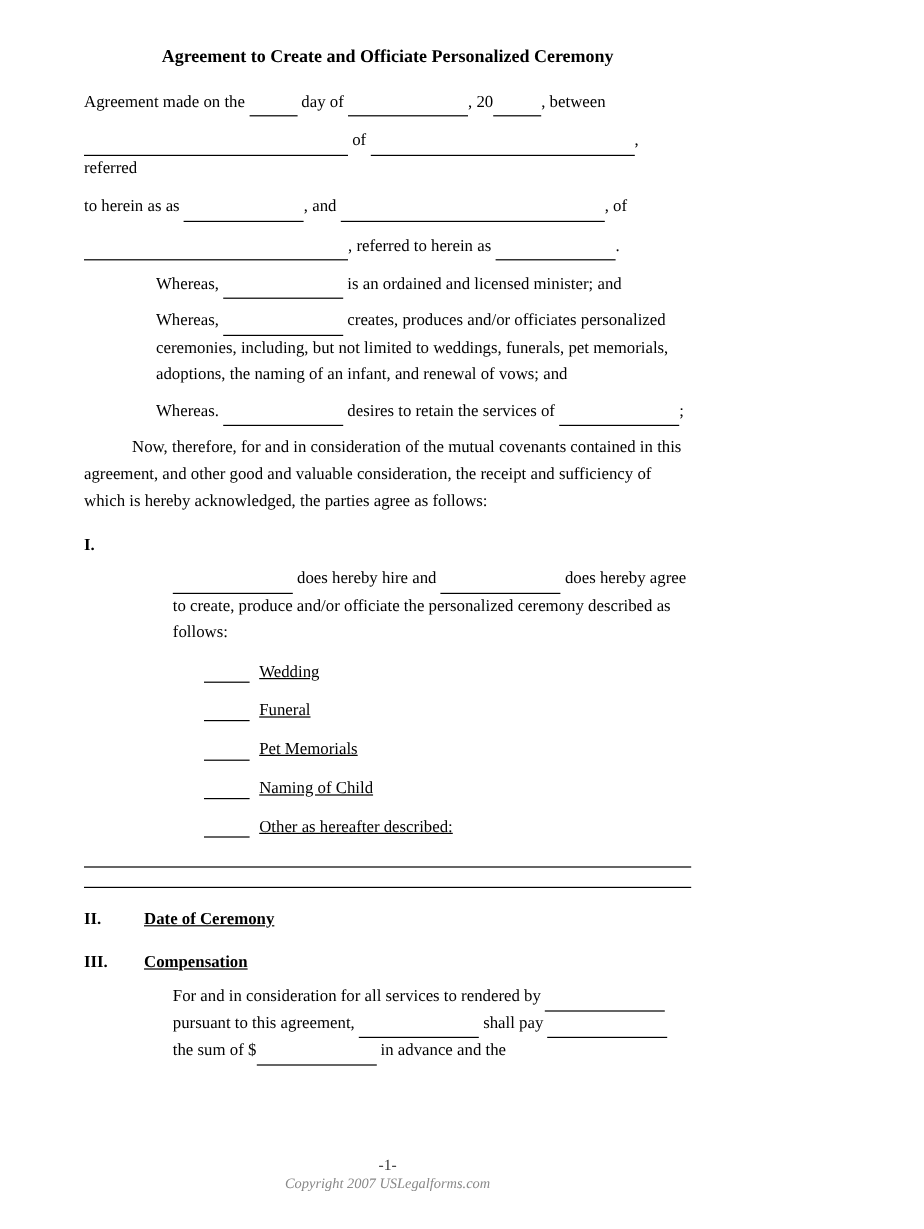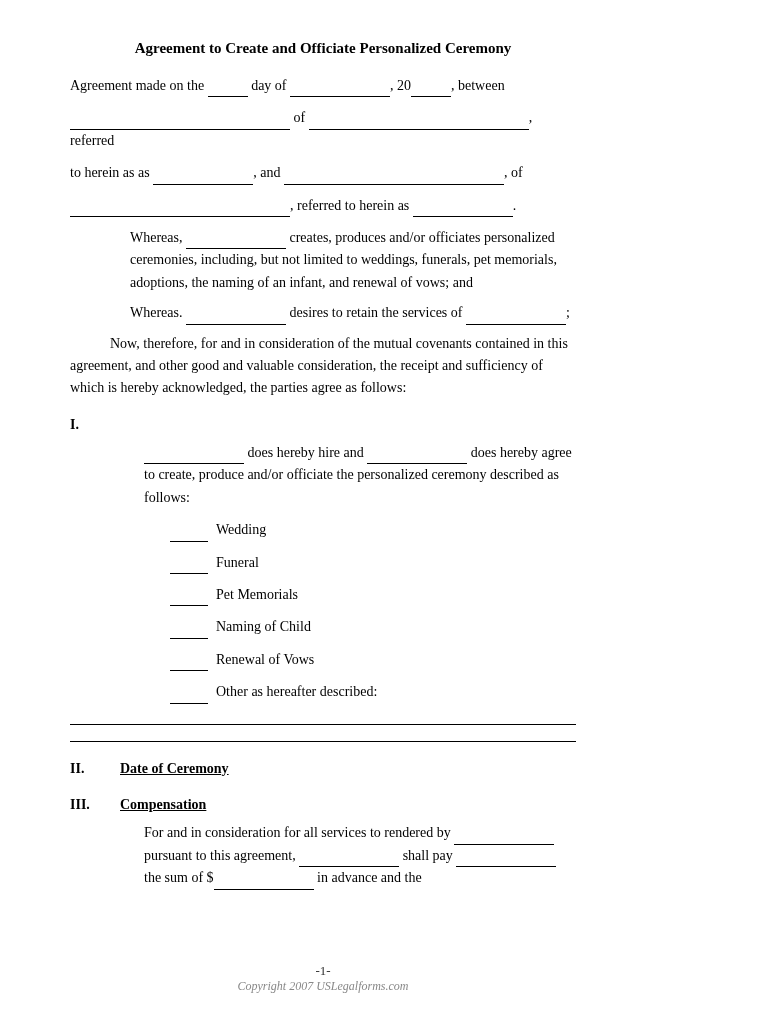--- a/index.html
+++ b/index.html
@@ -80,24 +80,25 @@
     .blank-lg {
       min-width: 160px;
     }
 
     .blank-xl {
       min-width: 220px;
     }
 
     .checkbox-item {
       display: flex;
-      align-items: flex-end;
+      align-items: center;
       margin-left: 100px;
       margin-bottom: 10px;
       line-height: 1.6;
+      text-decoration: underline;
     }
 
     .check-blank {
       display: inline-block;
       border-bottom: 1px solid #000;
       min-width: 38px;
       height: 16px;
       margin-right: 8px;
     }
 
@@ -161,24 +162,29 @@
     <span>and</span>
     <span class="blank blank-xl"></span>, of
   </div>
 
   <div class="paragraph">
     <span class="blank blank-xl"></span>,
     referred to herein as
     <span class="blank blank-md"></span>.
   </div>
 
-
   <div class="whereas-indent">
     <span>Whereas,</span>
     <span class="blank blank-md"></span>
+    <span>is an ordained and licensed minister; and</span>
+  </div>
+
+  <div class="whereas-indent">
+    <span>Whereas,</span>
+    <span class="blank blank-md"></span>
     <span>creates, produces and/or officiates personalized ceremonies, including, but not limited to weddings, funerals, pet memorials, adoptions, the naming of an infant, and renewal of vows; and</span>
   </div>
 
   <div class="whereas-indent">
     <span>Whereas.</span>
     <span class="blank blank-md"></span>
     <span>desires to retain the services of</span>
     <span class="blank blank-md"></span><span>;</span>
   </div>
 
@@ -210,24 +216,20 @@
     <span class="check-blank"></span>
     <span>Pet Memorials</span>
   </div>
 
 
   <div class="checkbox-item">
     <span class="check-blank"></span>
     <span>Naming of Child</span>
   </div>
 
-  <div class="checkbox-item">
-    <span class="check-blank"></span>
-    <span>Renewal of Vows</span>
-  </div>
 
   <div class="checkbox-item">
     <span class="check-blank"></span>
     <span>Other as hereafter described:</span>
   </div>
 
   <div style="margin-top: 20px; margin-bottom: 6px;">
     <hr class="divider-line">
   </div>
   <div style="margin-bottom: 14px;">

